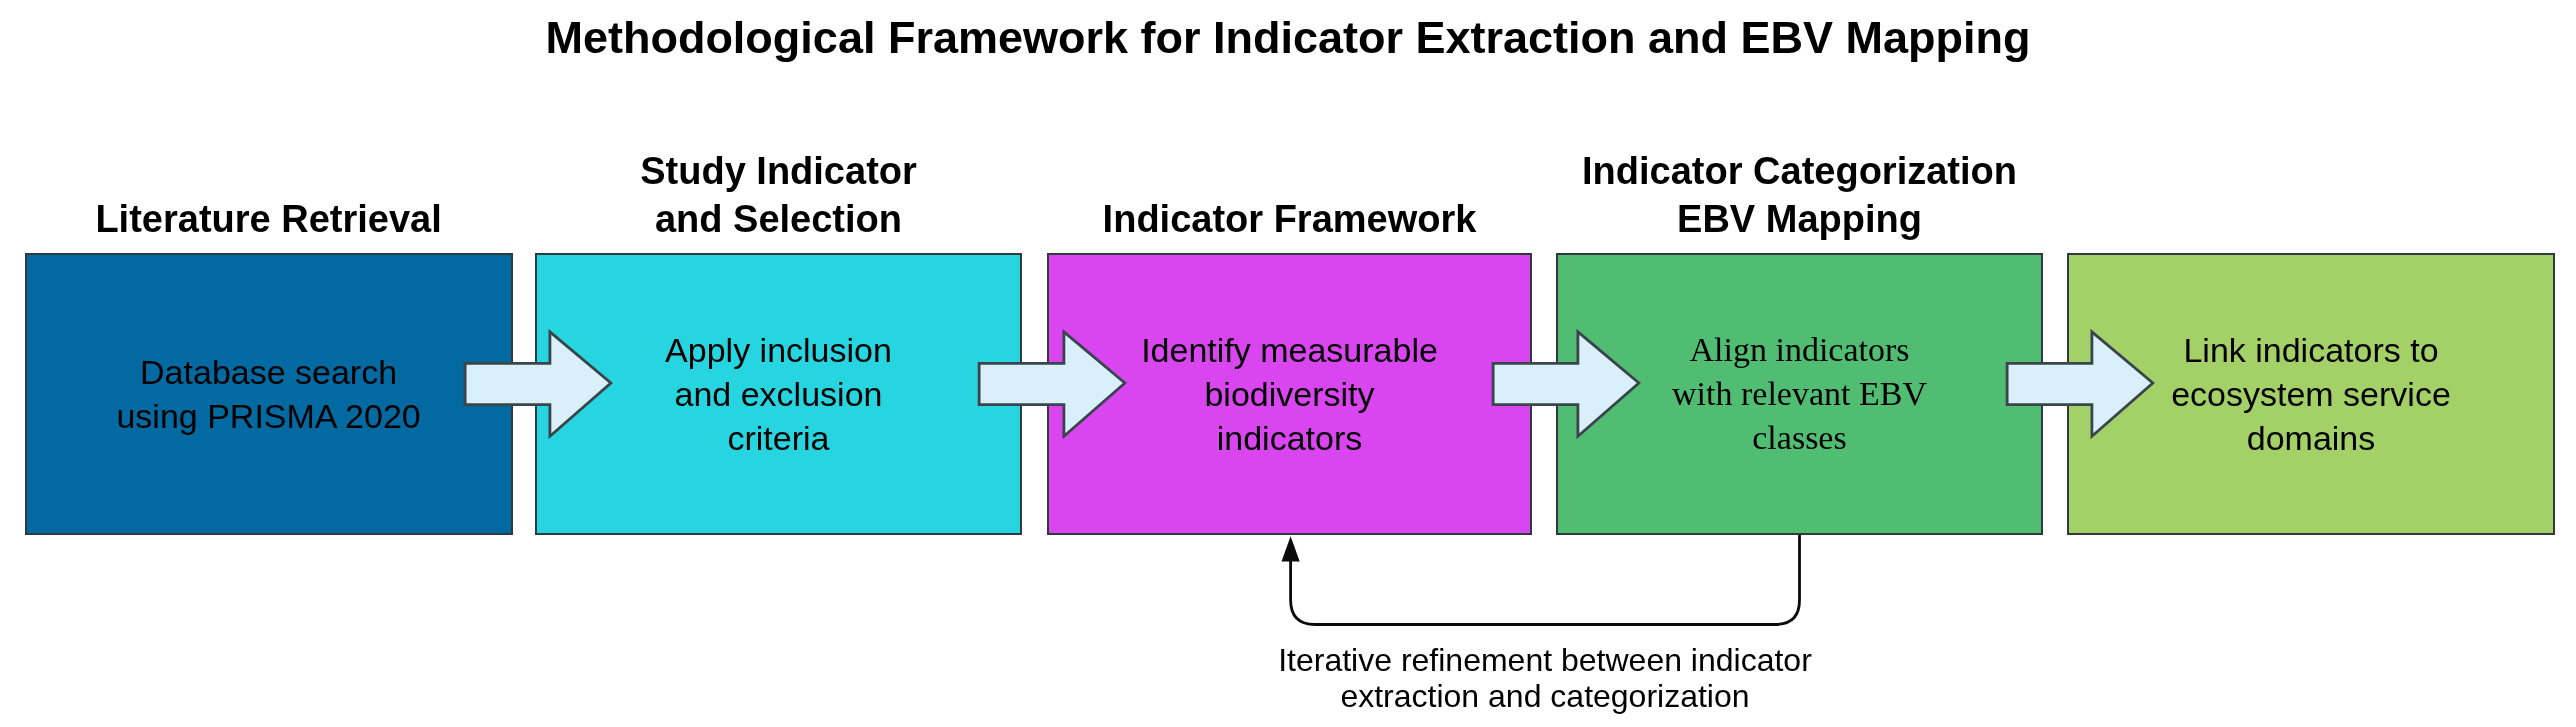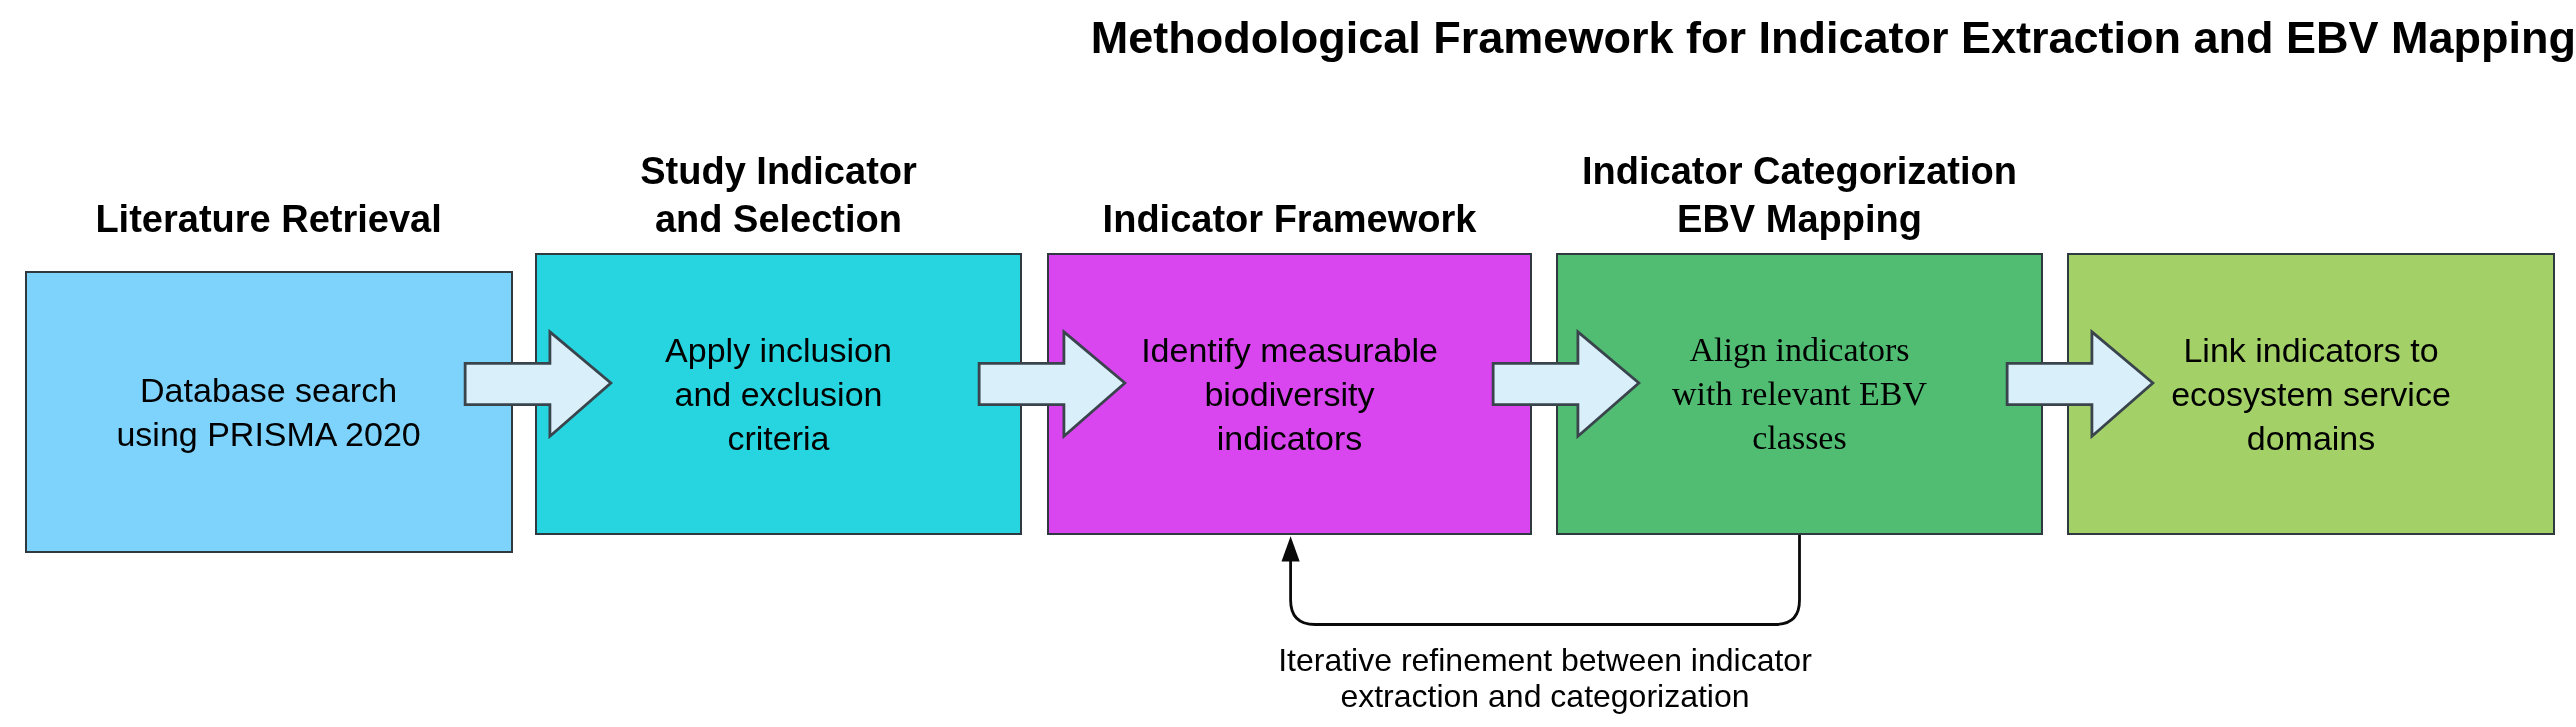--- a/index.html
+++ b/index.html
@@ -8,21 +8,21 @@
     width: 2576px;
     height: 728px;
     background: #ffffff;
     font-family: "Liberation Sans", sans-serif;
     color: #000;
     overflow: hidden;
   }
   .title {
     position: absolute;
     left: 0; top: 9.8px; width: 2576px;
-    text-align: right;
+    text-align: center;
     font-size: 45px;
     font-weight: bold;
     line-height: 55px;
     white-space: nowrap;
   }
   .stage-header {
     position: absolute;
     top: 139px;
     height: 108px;
     display: flex;
@@ -83,21 +83,21 @@
   }
 </style>
 </head>
 <body>
 
 <div id="canvas">
 
   <div class="title">Methodological Framework for Indicator Extraction and EBV Mapping</div>
 
   <div class="stage-header" style="left:24.6px; width:488px;">Literature Retrieval</div>
-  <div class="stage-box" style="left: 24.6px; width: 488px; background-color: #7dd3fc; margin-top: 18px;">Database search
+  <div class="stage-box" style="left: 24.6px; width: 488px; background-color: #0369a1;">Database search
 using PRISMA 2020</div>
 
   <div class="stage-header" style="left:535px; width:487px;">Study Indicator
 and Selection</div>
   <div class="stage-box" style="left: 535px; width: 487px; background-color: rgb(38, 213, 223);">Apply inclusion
 and exclusion
 criteria</div>
 
   <div class="stage-header" style="left:1047px; width:485px;">Indicator Framework</div>
   <div class="stage-box" style="left: 1047px; width: 485px; background-color: #d946ef;">Identify measurable

